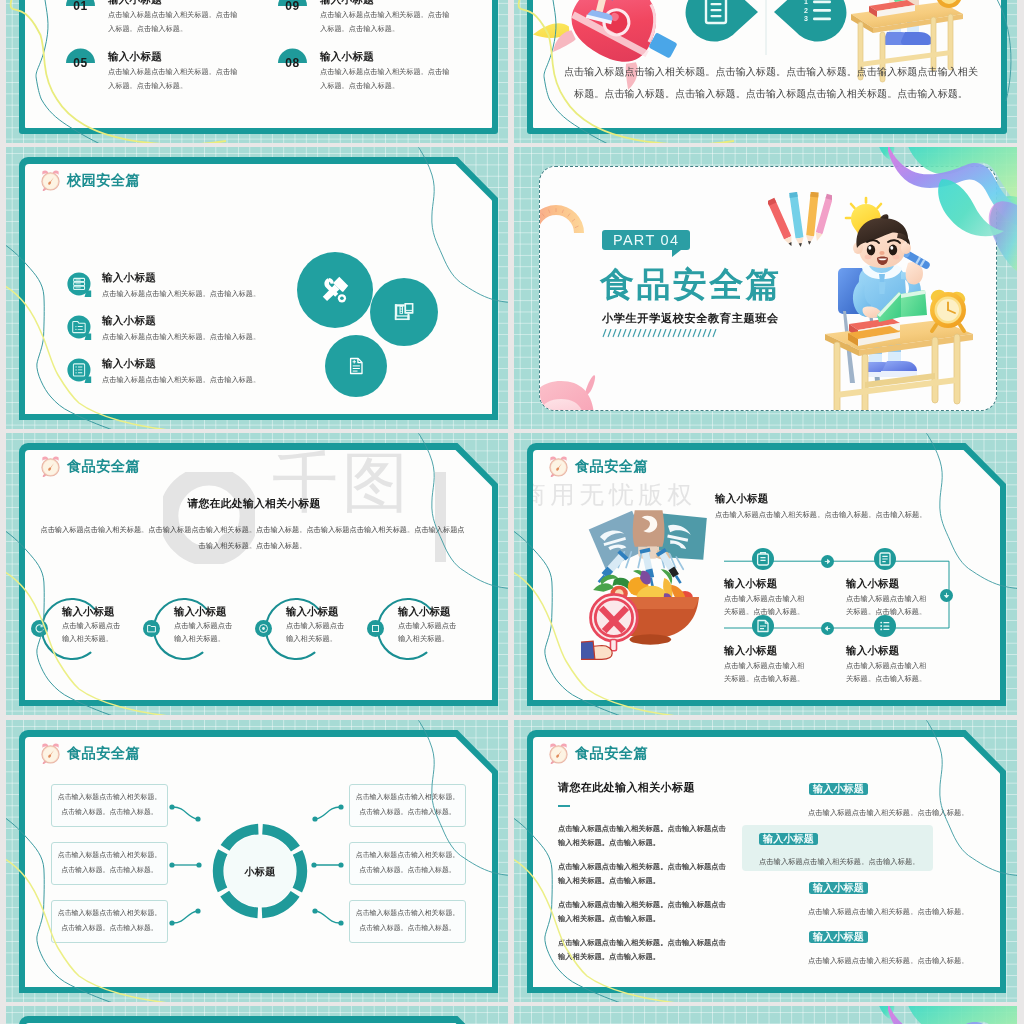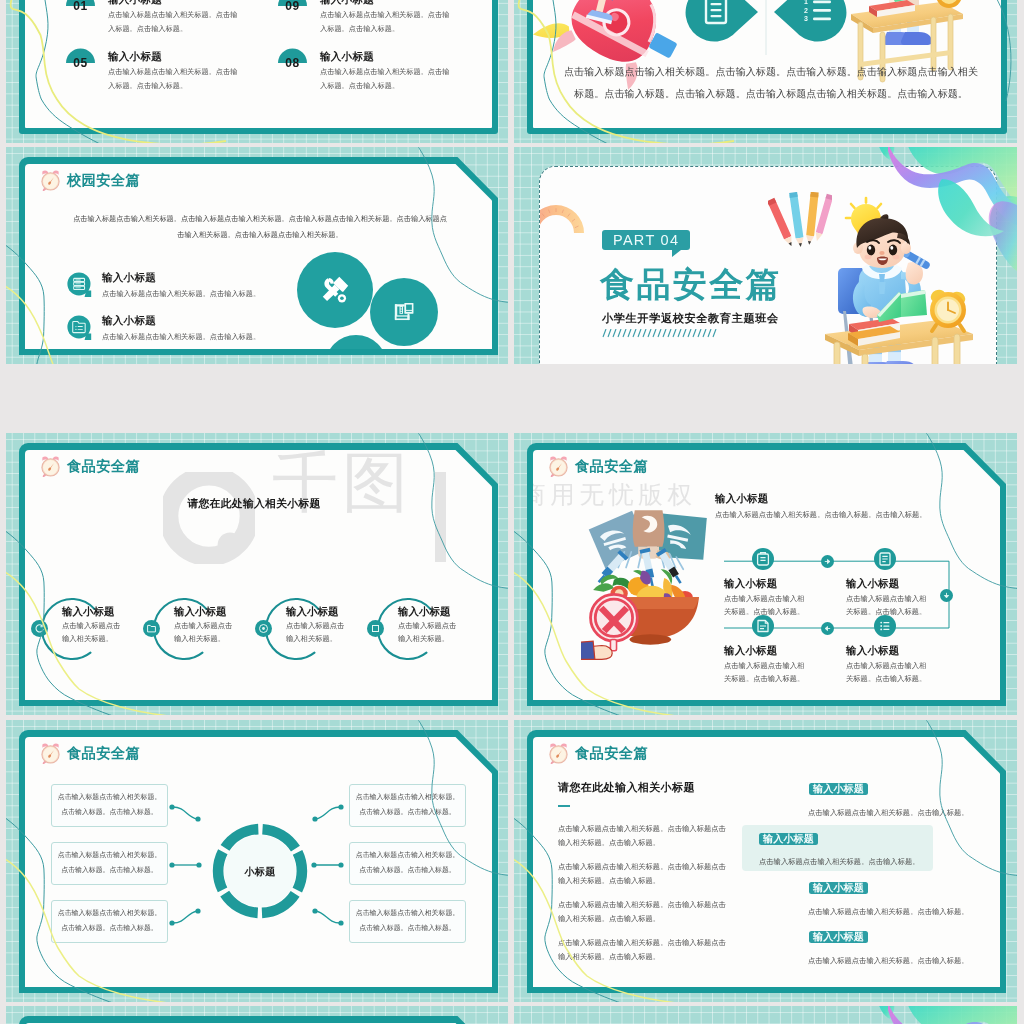--- a/index.html
+++ b/index.html
@@ -24,21 +24,21 @@
   .clock{flex:0 0 auto;}
   .hdr .ht{font-weight:bold;color:#1d8e91;font-size:14.3px;margin-left:5px;letter-spacing:.3px;
            font-family:"DejaVu Sans",sans-serif;}
   .ptxt{position:absolute;color:#3f3f3f;font-size:8.2px;line-height:2.05;letter-spacing:.1px;}
   .circ{position:absolute;border-radius:50%;background:#21a0a0;}
 
   
   .s-c0{left:6px;width:502px;}
   .s-c1{left:514px;width:503px;}
   .s-r0{top:-139px;height:282px;}
-  .s-r1{top:147px;height:217px;}
+  .s-r1{top:147px;height:282px;}
   .s-r2{top:433px;height:282px;}
   .s-r3{top:720px;height:282px;}
   .s-r4{top:1006px;height:282px;}
 
   
   .f-rect{left:13px;top:7px;right:10px;bottom:9px;background:#189a9a;border-radius:3px;}
   .i-rect{left:19px;top:13px;right:16px;bottom:15px;border-radius:1px;}
   
   .f-chamfer{left:13px;top:10px;right:10px;bottom:9px;background:#189a9a;
     border-radius:9px 0 0 0;clip-path:polygon(0 0, 438.5px 0, 479px 41px, 479px 266px, 0 266px);}
@@ -109,21 +109,21 @@
   .mm{position:absolute;left:0;top:0;}
   .mm-c{position:absolute;left:204px;top:128px;width:62px;text-align:center;
         font-weight:bold;color:#1b1b1b;font-size:10px;letter-spacing:.4px;}
   .mmbox{position:absolute;width:117px;height:43px;border:1px solid #bcdedb;border-radius:3px;
      background:#fbfdfd;box-sizing:border-box;display:flex;align-items:center;justify-content:center;padding:0 3px;}
   .mmbox span{color:#4c4c4c;font-size:6.9px;line-height:2.2;text-align:center;display:block;}
 
   
   .s8-t{position:absolute;left:25px;top:43px;font-weight:bold;color:#1b1b1b;font-size:11px;letter-spacing:.4px;}
   .s8-rule{position:absolute;left:25px;top:68px;width:12px;height:2.2px;background:#2b9ea4;}
-  .s8-p{position:absolute;left:25px;width:172px;color:#4c4c4c;font-size:7.3px;line-height:1.95;}
+  .s8-p{position:absolute;left:25px;width:172px;color:#4c4c4c;font-size:7.3px;line-height:1.95;font-weight:bold;}
   .s8-pill{position:absolute;left:276px;background:#2b9ea4;color:#f2fcfb;font-weight:bold;
      font-size:10px;letter-spacing:.2px;padding:1.2px 4px 1.5px;border-radius:2.5px;display:inline-block;line-height:1;}
   .s8-b{position:absolute;left:275px;width:190px;color:#4c4c4c;font-size:7.3px;line-height:1.9;}
   .s8-card{position:absolute;left:209px;top:88px;width:191px;height:46px;background:#e3f2ef;border-radius:4px;}
   .s8-pill-hl{left:226px;}
   .s8-b-hl{left:226px;}
 
   
   .n4i{position:absolute;width:200px;height:50px;}
   .n4s{position:absolute;left:0;top:0;}
@@ -324,21 +324,20 @@
         <path d="M13 38 C 9 41, 7 44, 8 46 C 11 46, 15 43, 17 40 Z" fill="#efa0ac"></path>
         <circle cx="24" cy="26" r="18" fill="#f8d9c4"></circle>
         <circle cx="24" cy="26" r="15.5" fill="#fdf4e4"></circle>
         <circle cx="24" cy="26" r="18" fill="none" stroke="#e9b7a8" stroke-width="2.2"></circle>
         <path d="M31 17 L22.5 28 L20 33 L23 29.5 Z" fill="#e07e4e"></path>
         <ellipse cx="22.2" cy="29.3" rx="2.6" ry="3.6" fill="#e08c5c" transform="rotate(38 22.2 29.3)"></ellipse>
       </svg>
       <span class="ht">校园安全篇</span>
     </div>
 
-    <div class="lead">点击输入标题点击输入相关标题。点击输入标题点击输入相关标题。点击输入标题点击输入相关标题。点击输入标题点击输入相关标题。点击输入标题点击输入相关标题。</div>
 
     <div class="row3" style="top:107px">
       <svg class="bub" viewBox="0 0 40 40">
         <g fill="#20a0a0">
               <path d="M29 28 L36 28 L36 37 L26.5 37 Z"></path>
               <circle cx="18.5" cy="18.5" r="16.5"></circle>
             </g>
         <g fill="none" stroke="#ddf7f4" stroke-width="1.5">
           <rect x="11" y="10.5" width="15.5" height="4.7" rx="1.2"></rect>
           <rect x="11" y="16.1" width="15.5" height="4.7" rx="1.2"></rect>
@@ -783,20 +782,21 @@
         <path d="M13 38 C 9 41, 7 44, 8 46 C 11 46, 15 43, 17 40 Z" fill="#efa0ac"></path>
         <circle cx="24" cy="26" r="18" fill="#f8d9c4"></circle>
         <circle cx="24" cy="26" r="15.5" fill="#fdf4e4"></circle>
         <circle cx="24" cy="26" r="18" fill="none" stroke="#e9b7a8" stroke-width="2.2"></circle>
         <path d="M31 17 L22.5 28 L20 33 L23 29.5 Z" fill="#e07e4e"></path>
         <ellipse cx="22.2" cy="29.3" rx="2.6" ry="3.6" fill="#e08c5c" transform="rotate(38 22.2 29.3)"></ellipse>
       </svg>
       <span class="ht">食品安全篇</span>
     </div>
     <div class="s5-title">请您在此处输入相关小标题</div>
+    <div class="s5-lead">点击输入标题点击输入相关标题。点击输入标题点击输入相关标题。点击输入标题。点击输入标题点击输入相关标题。点击输入标题点击输入相关标题。点击输入标题。</div>
 
     <div class="arcgrp" style="left:6px">
       <svg class="arcsvg" width="70" height="70" viewBox="0 0 70 70">
         <path d="M57.3 14.9 A30 30 0 1 0 53.5 58.6" fill="none" stroke="#1a8f93" stroke-width="2.1" stroke-linecap="round"></path>
       </svg>
       <svg class="arcdot" width="17" height="17" viewBox="0 0 17 17">
         <circle cx="8.5" cy="8.5" r="8.5" fill="#1f9a9a"></circle>
         <path d="M11.6 6.4 A3.6 3.6 0 1 0 12 9.6" fill="none" stroke="#e4f7f5" stroke-width="1.1" stroke-linecap="round"></path>
         <path d="M11.9 4.2 L11.9 6.7 L9.4 6.7" fill="none" stroke="#e4f7f5" stroke-width="1.1" stroke-linejoin="round"></path>
       </svg>

